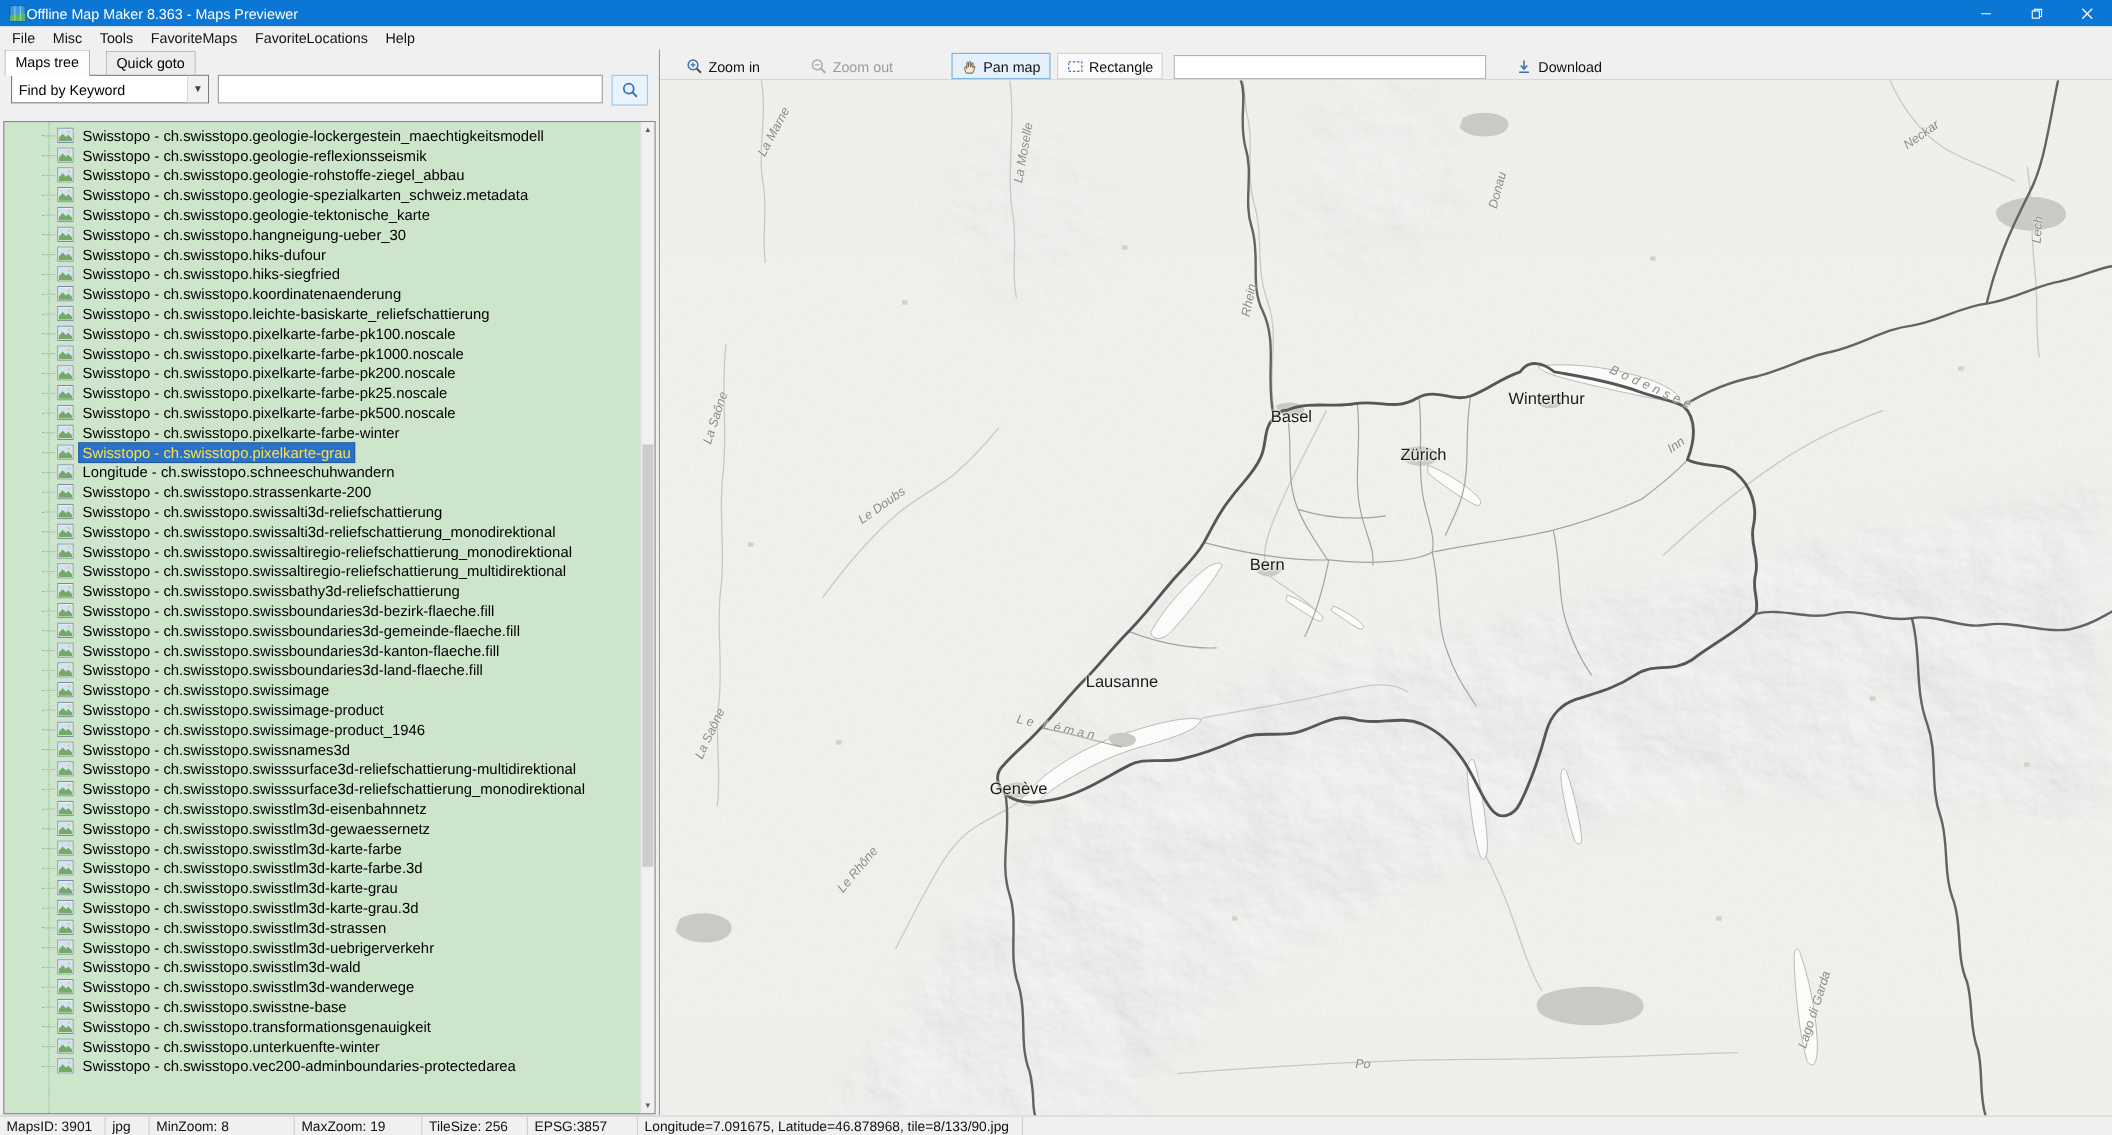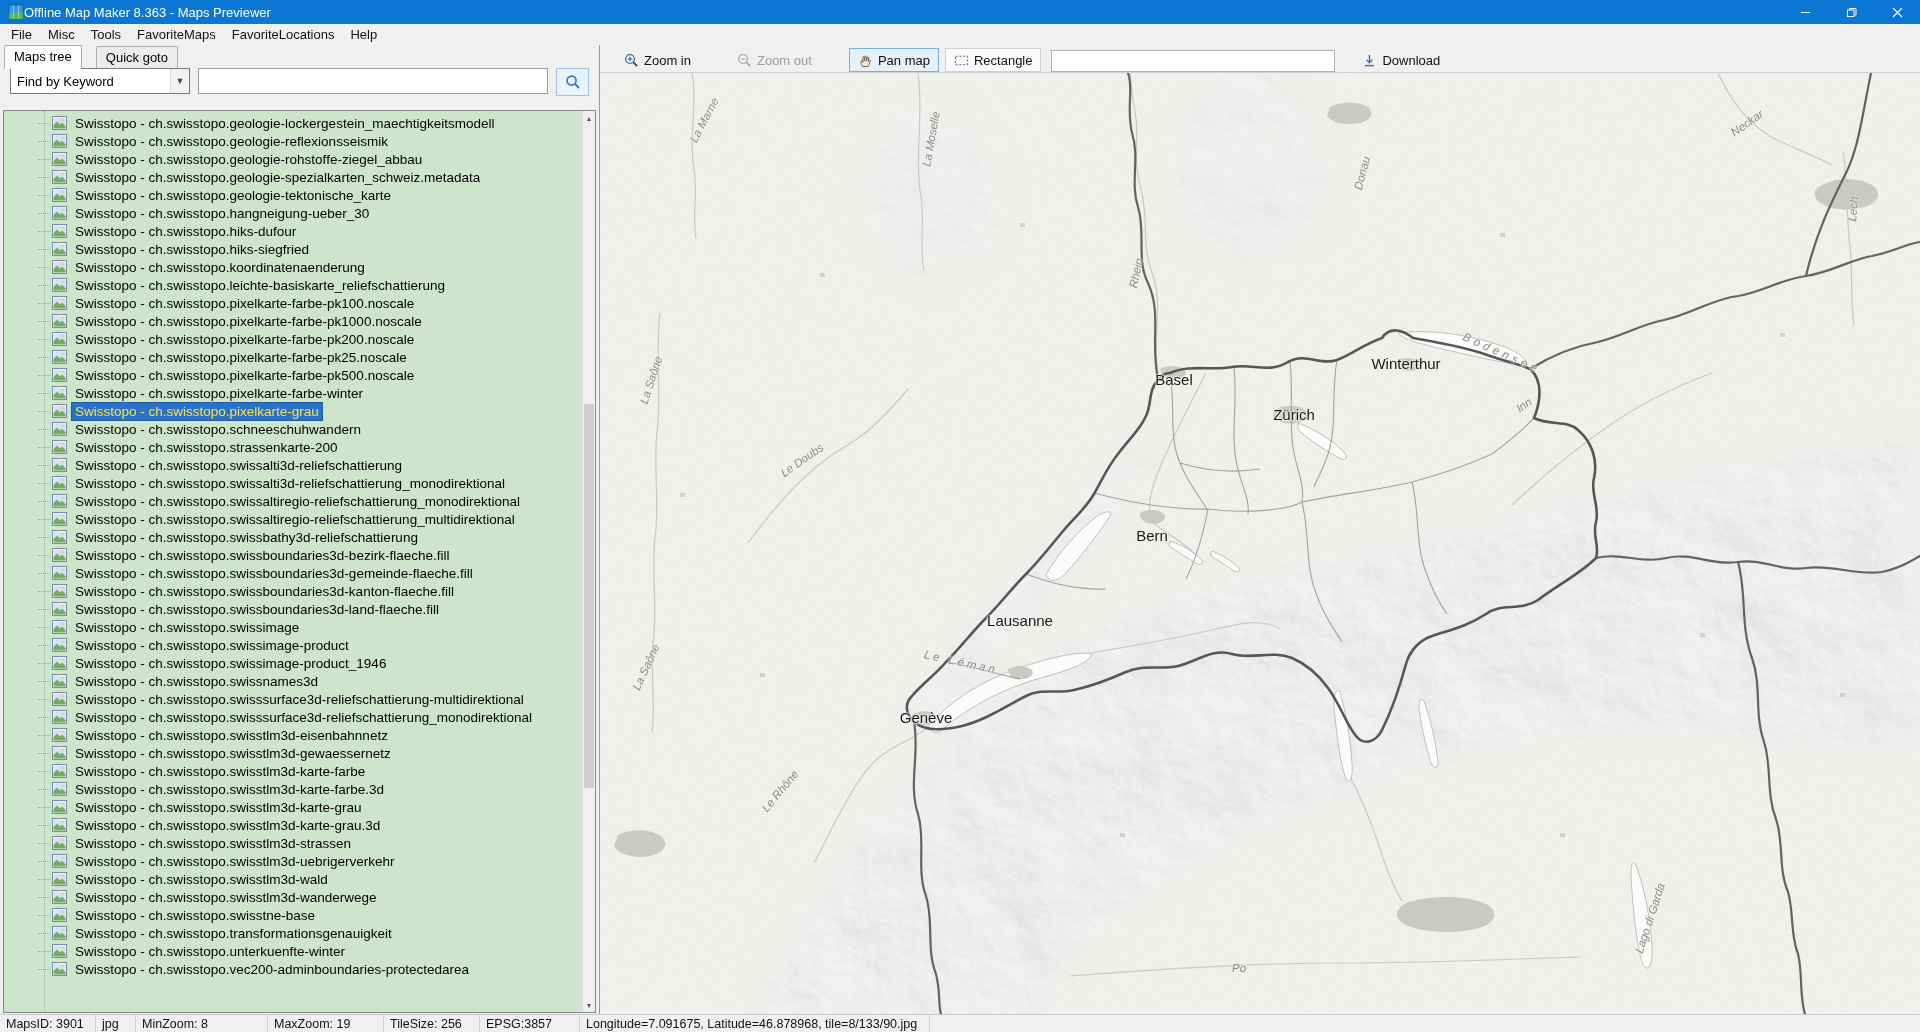--- a/index.html
+++ b/index.html
@@ -336,21 +336,21 @@
             <div class="tree-row">
               <span class="connector"></span>
               <span class="tree-icon">
                 <svg width="15" height="14" viewBox="0 0 15 14">
                   <rect x="0.5" y="0.5" width="14" height="13" fill="#ffffff" stroke="#7b8aa0"></rect>
                   <rect x="1.5" y="1.5" width="12" height="11" fill="#cfe4f7"></rect>
                   <path d="M1.5,9.2 L5,5.6 L8,8.6 L10,6.6 L13.5,10 L13.5,12.5 L1.5,12.5 Z" fill="#74ab62"></path>
                   <circle cx="10.6" cy="3.9" r="1.2" fill="#f2cf5b"></circle>
                 </svg>
               </span>
-              <span class="tree-label">Swisstopo - ch.swisstopo.schneeschuhwandern</span>
+              <span class="tree-label">Longitude - ch.swisstopo.schneeschuhwandern</span>
             </div>
             <div class="tree-row">
               <span class="connector"></span>
               <span class="tree-icon">
                 <svg width="15" height="14" viewBox="0 0 15 14">
                   <rect x="0.5" y="0.5" width="14" height="13" fill="#ffffff" stroke="#7b8aa0"></rect>
                   <rect x="1.5" y="1.5" width="12" height="11" fill="#cfe4f7"></rect>
                   <path d="M1.5,9.2 L5,5.6 L8,8.6 L10,6.6 L13.5,10 L13.5,12.5 L1.5,12.5 Z" fill="#74ab62"></path>
                   <circle cx="10.6" cy="3.9" r="1.2" fill="#f2cf5b"></circle>
                 </svg>
@@ -728,21 +728,21 @@
           <span>Zoom in</span>
         </button>
         <button class="tool-btn disabled" style="margin-left:28px">
           <svg width="15" height="15" viewBox="0 0 15 15">
               <circle cx="6" cy="6" r="4.4" fill="#f4f4f4" stroke="#a8a8a8" stroke-width="1.3"></circle>
               <line x1="3.8" y1="6" x2="8.2" y2="6" stroke="#a8a8a8" stroke-width="1.2"></line>
               <line x1="9.4" y1="9.4" x2="13.2" y2="13.2" stroke="#aaa" stroke-width="1.8"></line>
             </svg>
           <span>Zoom out</span>
         </button>
-        <button class="tool-btn toggled" style="margin-left:28px">
+        <button class="tool-btn toggled" style="margin-left:44px">
           <svg width="15" height="15" viewBox="0 0 15 15">
               <path d="M4.5,13.5 C3.5,12 2.8,9.8 3,8.4 C3.2,7.5 4.2,7.5 4.5,8.3 L4.9,9.3 L4.9,4.4 C4.9,3.2 6.3,3.2 6.3,4.4 L6.3,8 L6.9,3.6 C7.1,2.5 8.4,2.7 8.4,3.8 L8.3,8 L9.3,4.6 C9.6,3.6 10.8,3.9 10.7,4.9 L10.2,8.6 L10.9,7.4 C11.4,6.6 12.4,7.1 12.2,8 C11.8,9.9 11,11.9 10.2,13.5 Z" fill="#fbe7cc" stroke="#6b5a43" stroke-width="0.9"></path>
             </svg>
           <span>Pan map</span>
         </button>
         <button class="tool-btn outlined" style="margin-left:6px">
           <svg width="15" height="15" viewBox="0 0 15 15">
               <rect x="1.5" y="3.2" width="12" height="8.6" fill="none" stroke="#4a78b8" stroke-width="1.1" stroke-dasharray="2.2,1.6"></rect>
             </svg>
           <span>Rectangle</span>
@@ -862,21 +862,21 @@
               <path d="M996,485 C1020,479 1042,491 1066,485 C1092,479 1112,493 1138,489 C1162,485 1182,499 1206,495 C1232,491 1256,503 1282,499 C1302,495 1312,487 1320,483"></path>
               <path d="M1138,489 C1147,521 1140,553 1152,585 C1162,613 1154,641 1164,669 C1172,693 1166,721 1176,746 C1184,769 1178,796 1188,819 C1194,839 1190,861 1198,881 C1203,900 1199,922 1205,941"></path>
               <path d="M314,649 C320,681 308,711 318,741 C326,767 316,796 326,823 C334,847 326,876 336,901 C341,922 338,932 341,941"></path>
             </g>
           </g>
         </svg>
         <div class="map-labels" id="map-labels">
             <div class="city-label" style="left: 574px; top: 306px; transform: translate(-50%, -50%);">Basel</div>
             <div class="city-label" style="left: 806px; top: 290px; transform: translate(-50%, -50%);">Winterthur</div>
             <div class="city-label" style="left: 694px; top: 341px; transform: translate(-50%, -50%);">Zürich</div>
-            <div class="city-label" style="left: 552px; top: 462px; transform: translate(-50%, -50%);">Bern</div>
+            <div class="city-label" style="left: 552px; top: 441px; transform: translate(-50%, -50%);">Bern</div>
             <div class="city-label" style="left: 420px; top: 547px; transform: translate(-50%, -50%);">Lausanne</div>
             <div class="city-label" style="left: 326px; top: 644px; transform: translate(-50%, -50%);">Genève</div>
             <div class="water-label" style="left: 104px; top: 47px; transform: translate(-50%, -50%) rotate(-62deg);">La Marne</div>
             <div class="water-label" style="left: 331px; top: 66px; transform: translate(-50%, -50%) rotate(-80deg);">La Moselle</div>
             <div class="water-label" style="left: 536px; top: 200px; transform: translate(-50%, -50%) rotate(-78deg);">Rhein</div>
             <div class="water-label" style="left: 1147px; top: 50px; transform: translate(-50%, -50%) rotate(-35deg);">Neckar</div>
             <div class="water-label" style="left: 762px; top: 100px; transform: translate(-50%, -50%) rotate(-75deg);">Donau</div>
             <div class="water-label" style="left: 1253px; top: 136px; transform: translate(-50%, -50%) rotate(-85deg);">Lech</div>
             <div class="water-label" style="left: 902px; top: 280px; transform: translate(-50%, -50%) rotate(24deg); letter-spacing: 4px;">Bodensee</div>
             <div class="water-label" style="left: 924px; top: 332px; transform: translate(-50%, -50%) rotate(-35deg);">Inn</div>

